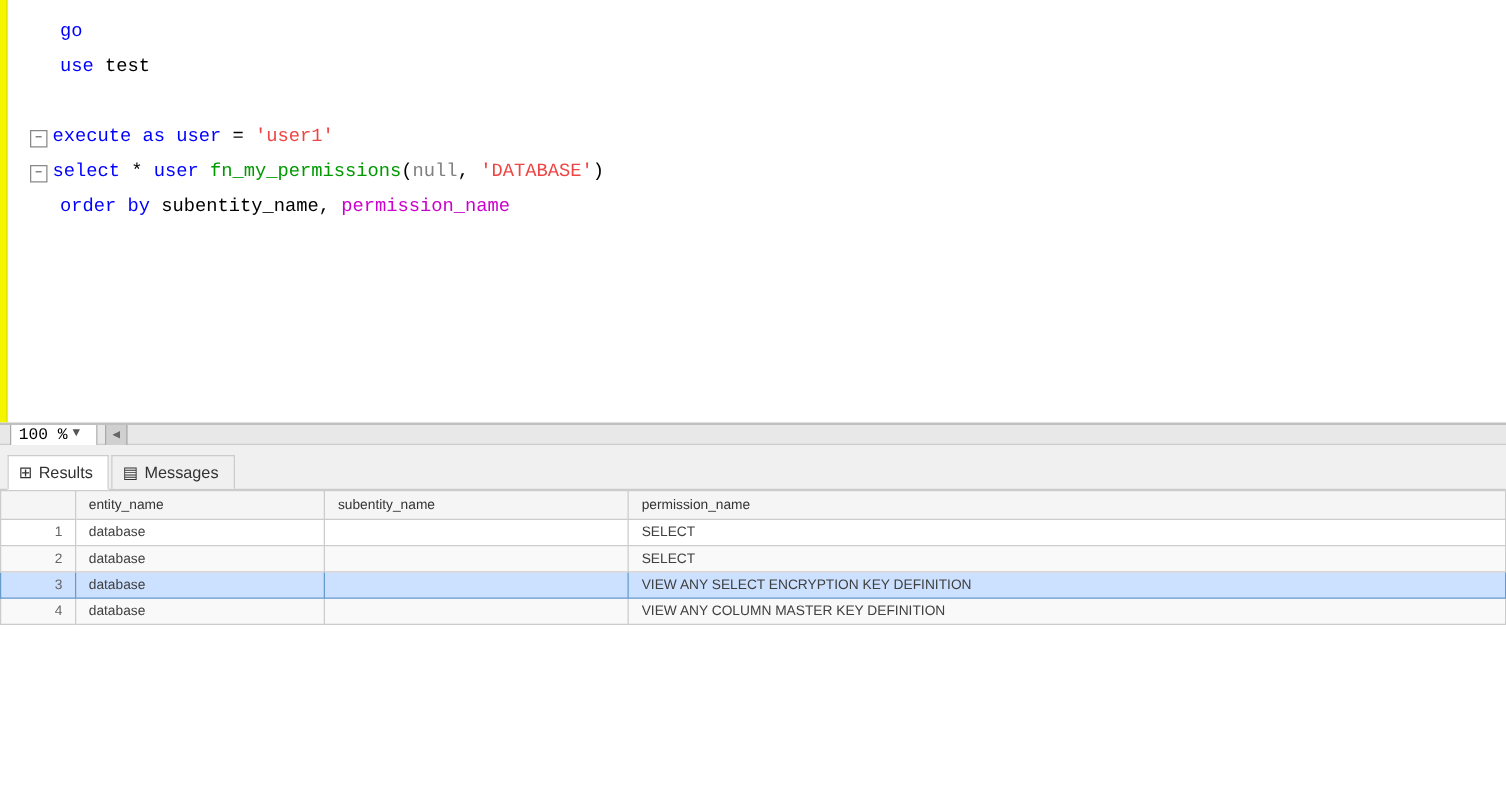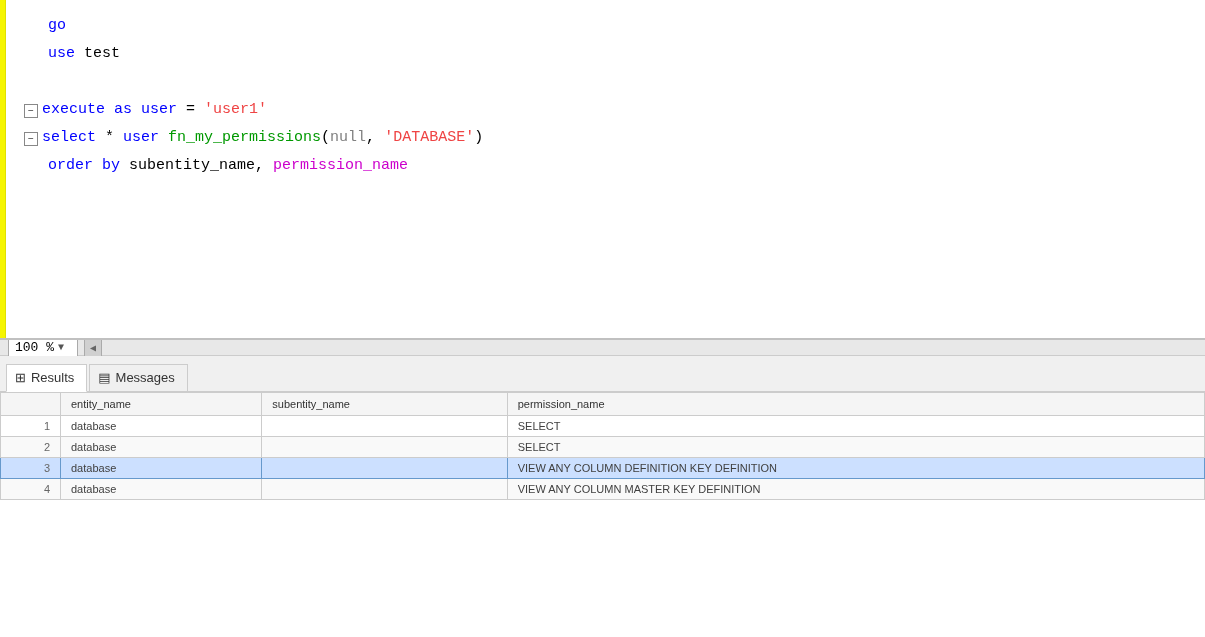--- a/index.html
+++ b/index.html
@@ -295,21 +295,21 @@
           <tr>
             <td class="row-num">2</td>
             <td>database</td>
             <td></td>
             <td>SELECT</td>
           </tr>
           <tr class="row-selected">
             <td class="row-num">3</td>
             <td>database</td>
             <td></td>
-            <td>VIEW ANY COLUMN DEFINITION KEY DEFINITION</td>
+            <td>VIEW ANY SELECT ENCRYPTION KEY DEFINITION</td>
           </tr>
           <tr>
             <td class="row-num">4</td>
             <td>database</td>
             <td></td>
             <td>VIEW ANY COLUMN MASTER KEY DEFINITION</td>
           </tr>
         </tbody>
     </table>
   </div>

